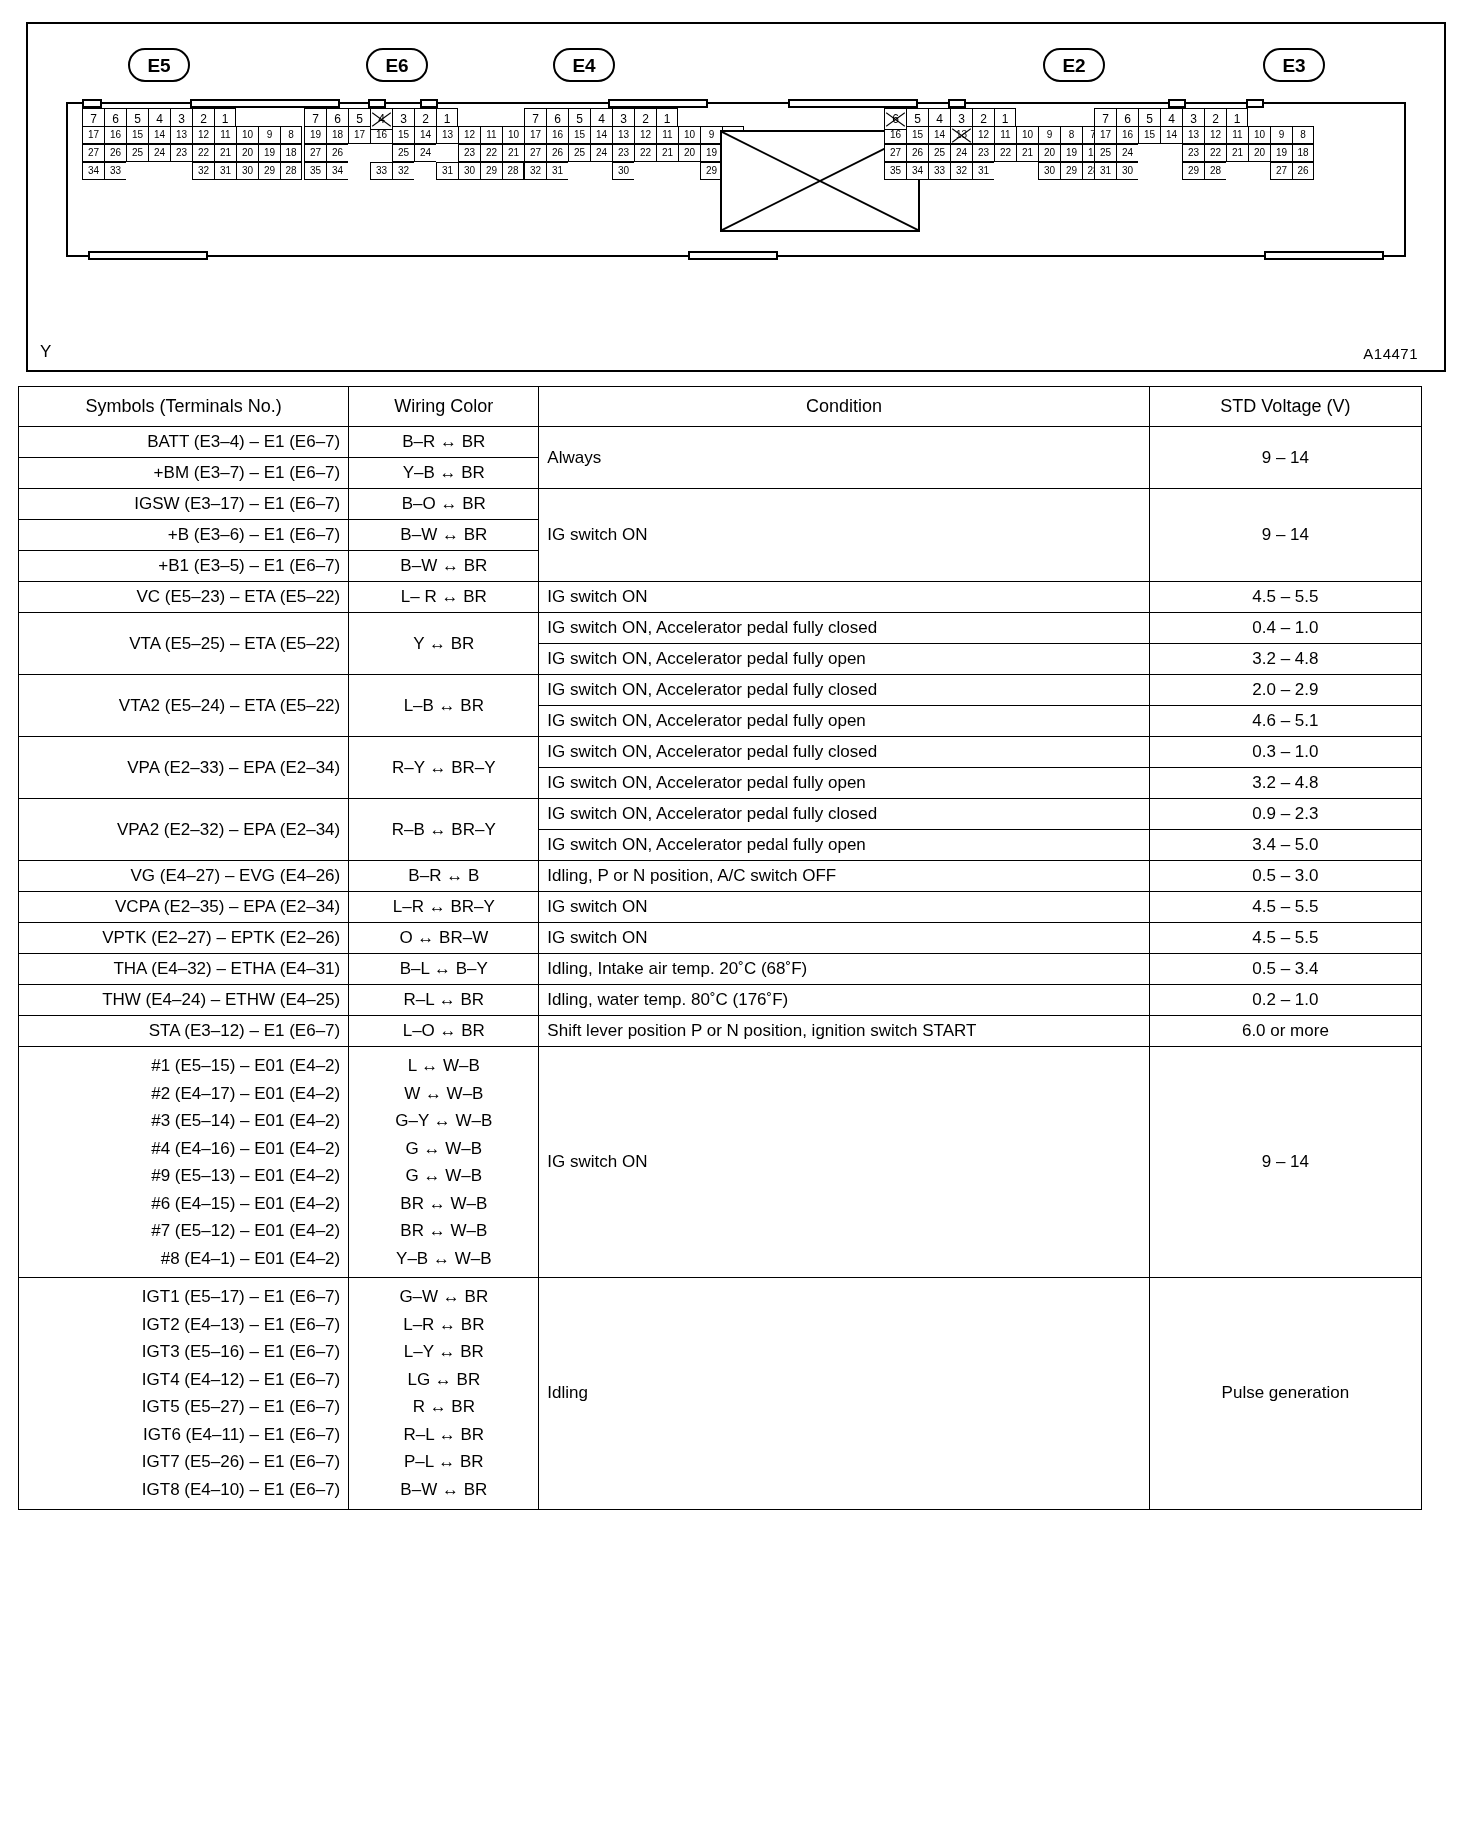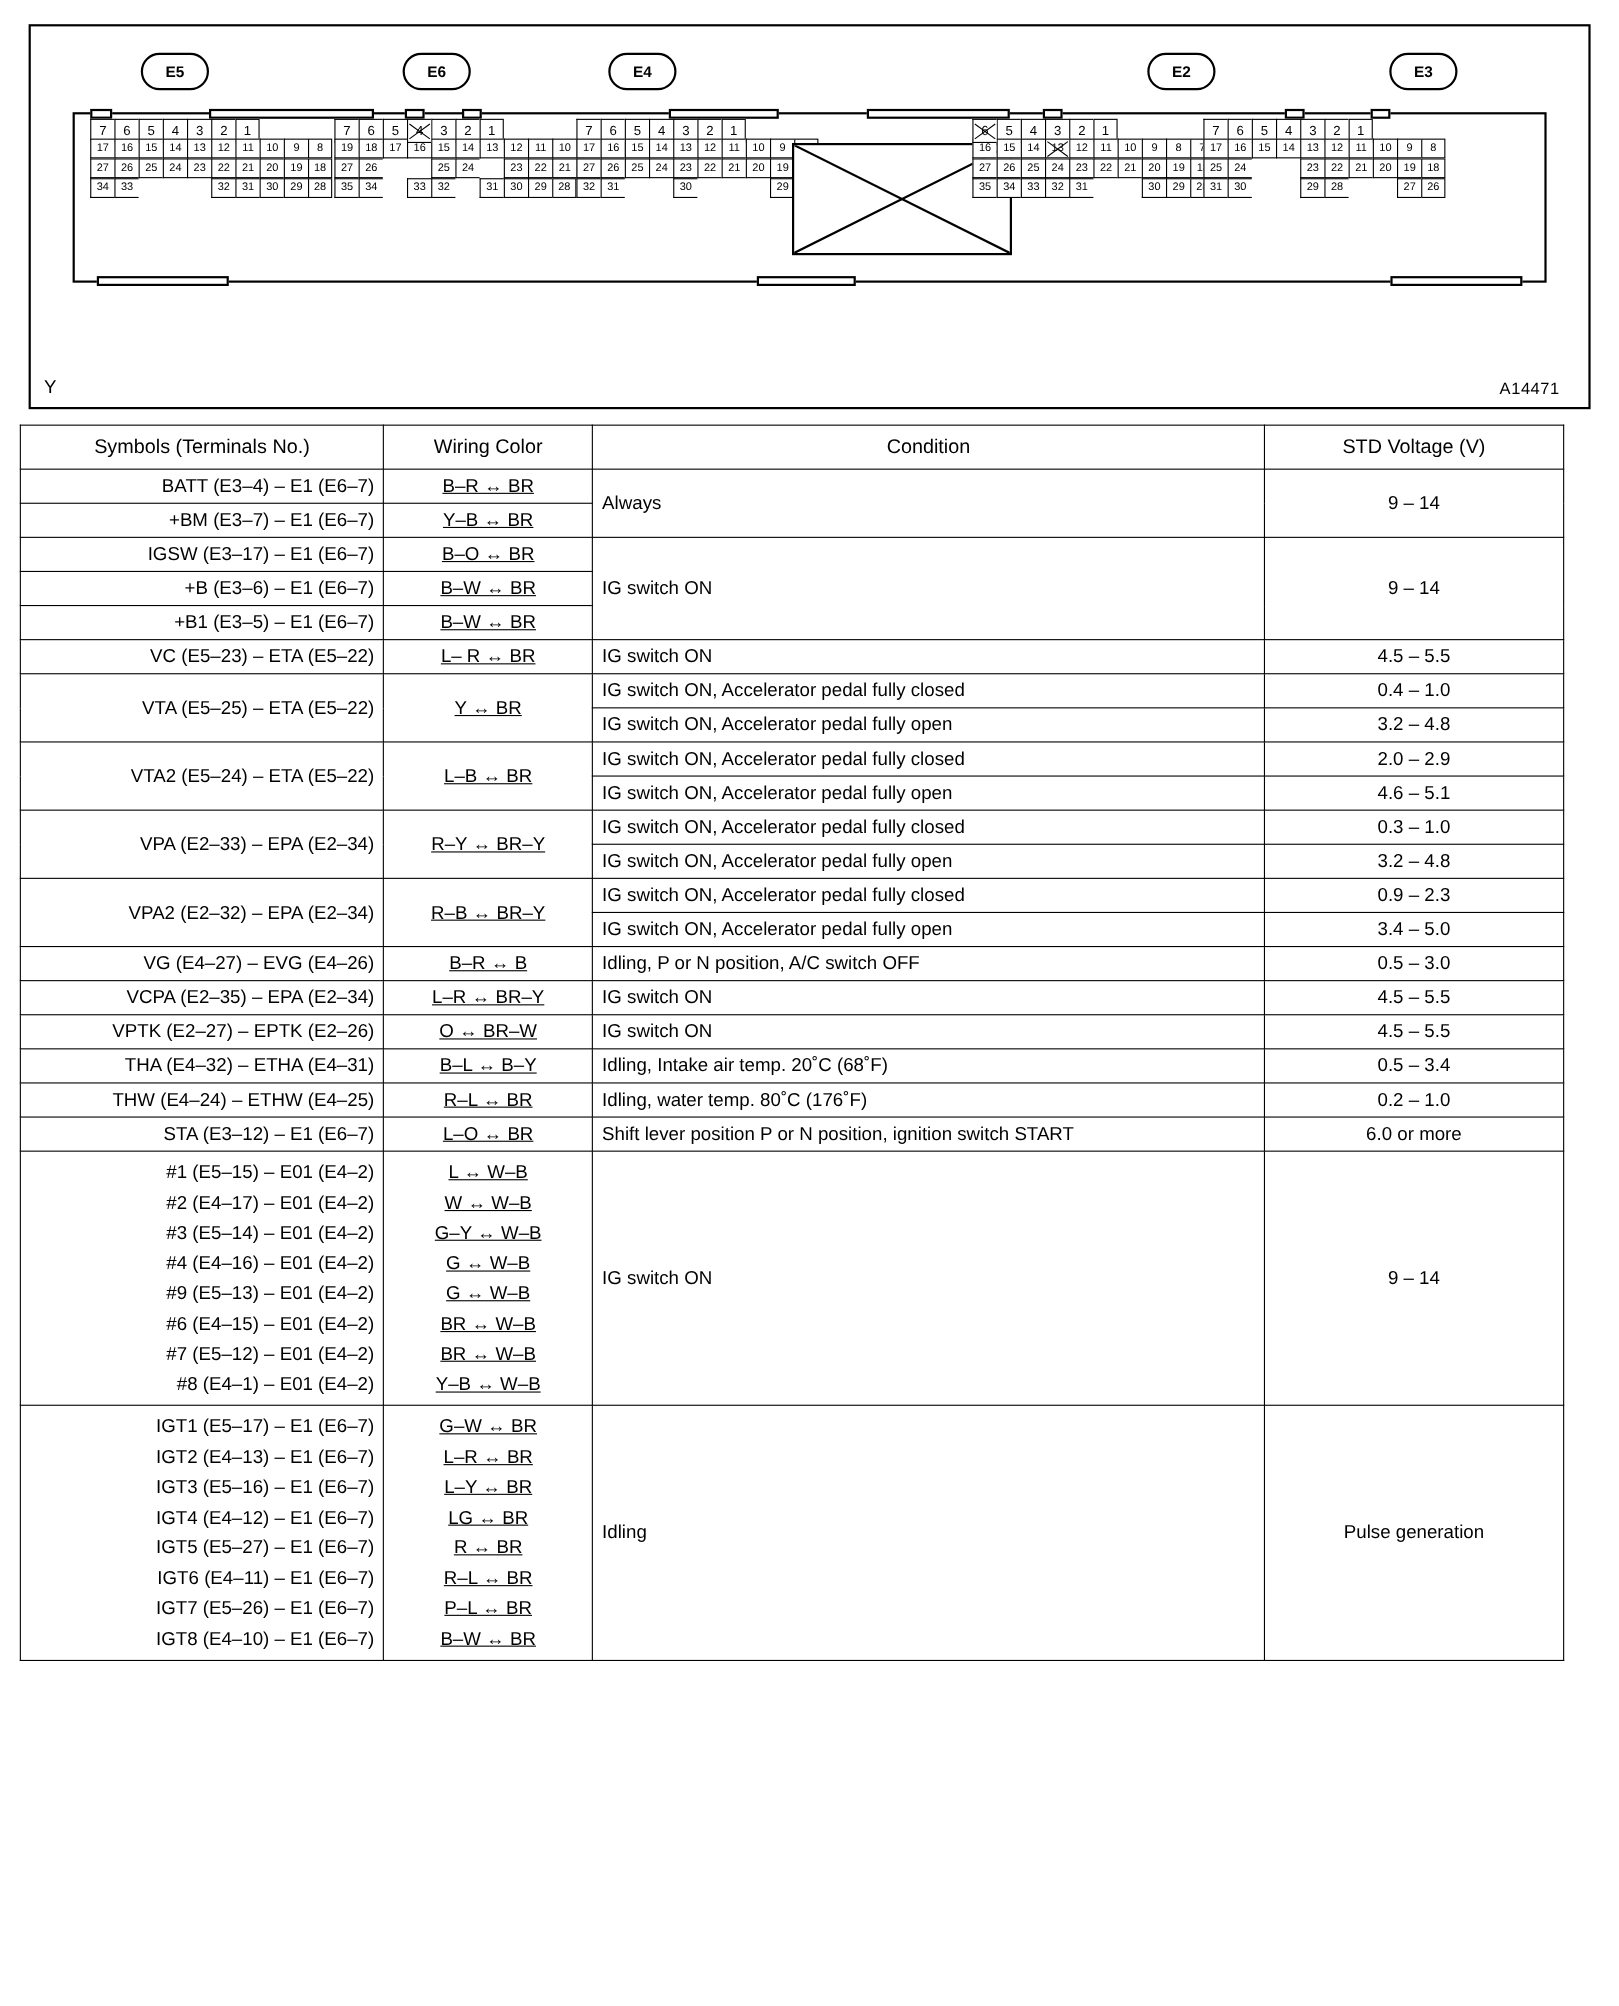--- a/index.html
+++ b/index.html
@@ -36,21 +36,21 @@
   }
   .conn-label {
     position: absolute;
     top: 24px;
     width: 62px;
     height: 34px;
     border: 2px solid #000;
     border-radius: 17px;
     text-align: center;
     line-height: 31px;
-    font-size: 14px;
+    font-size: 19px;
     font-weight: bold;
     box-sizing: border-box;
     background: #fff;
   }
 
   
   .connector-bar {
     position: absolute;
     left: 38px;
     right: 38px;
@@ -153,21 +153,21 @@
     font-weight: normal;
     font-size: 18px;
     padding: 9px 6px;
   }
   .col-sym { width: 330px; }
   .col-wire { width: 190px; }
   .col-cond { width: 610px; }
   .col-std { width: 272px; }
 
   td.sym { text-align: right; white-space: nowrap; padding-left: 10px; }
-  td.wire { text-align: center; text-decoration: underline; }
+  td.wire { text-align: center; }
   td.cond { text-align: left; padding-left: 10px; }
   td.std { text-align: center; }
 
   .multiline { line-height: 1.62; font-size: 16.5px; }
   .multiline div { white-space: nowrap; }
   td.pad-group { padding-top: 8px; padding-bottom: 8px; }
 </style>
 </head>
 <body>
 

